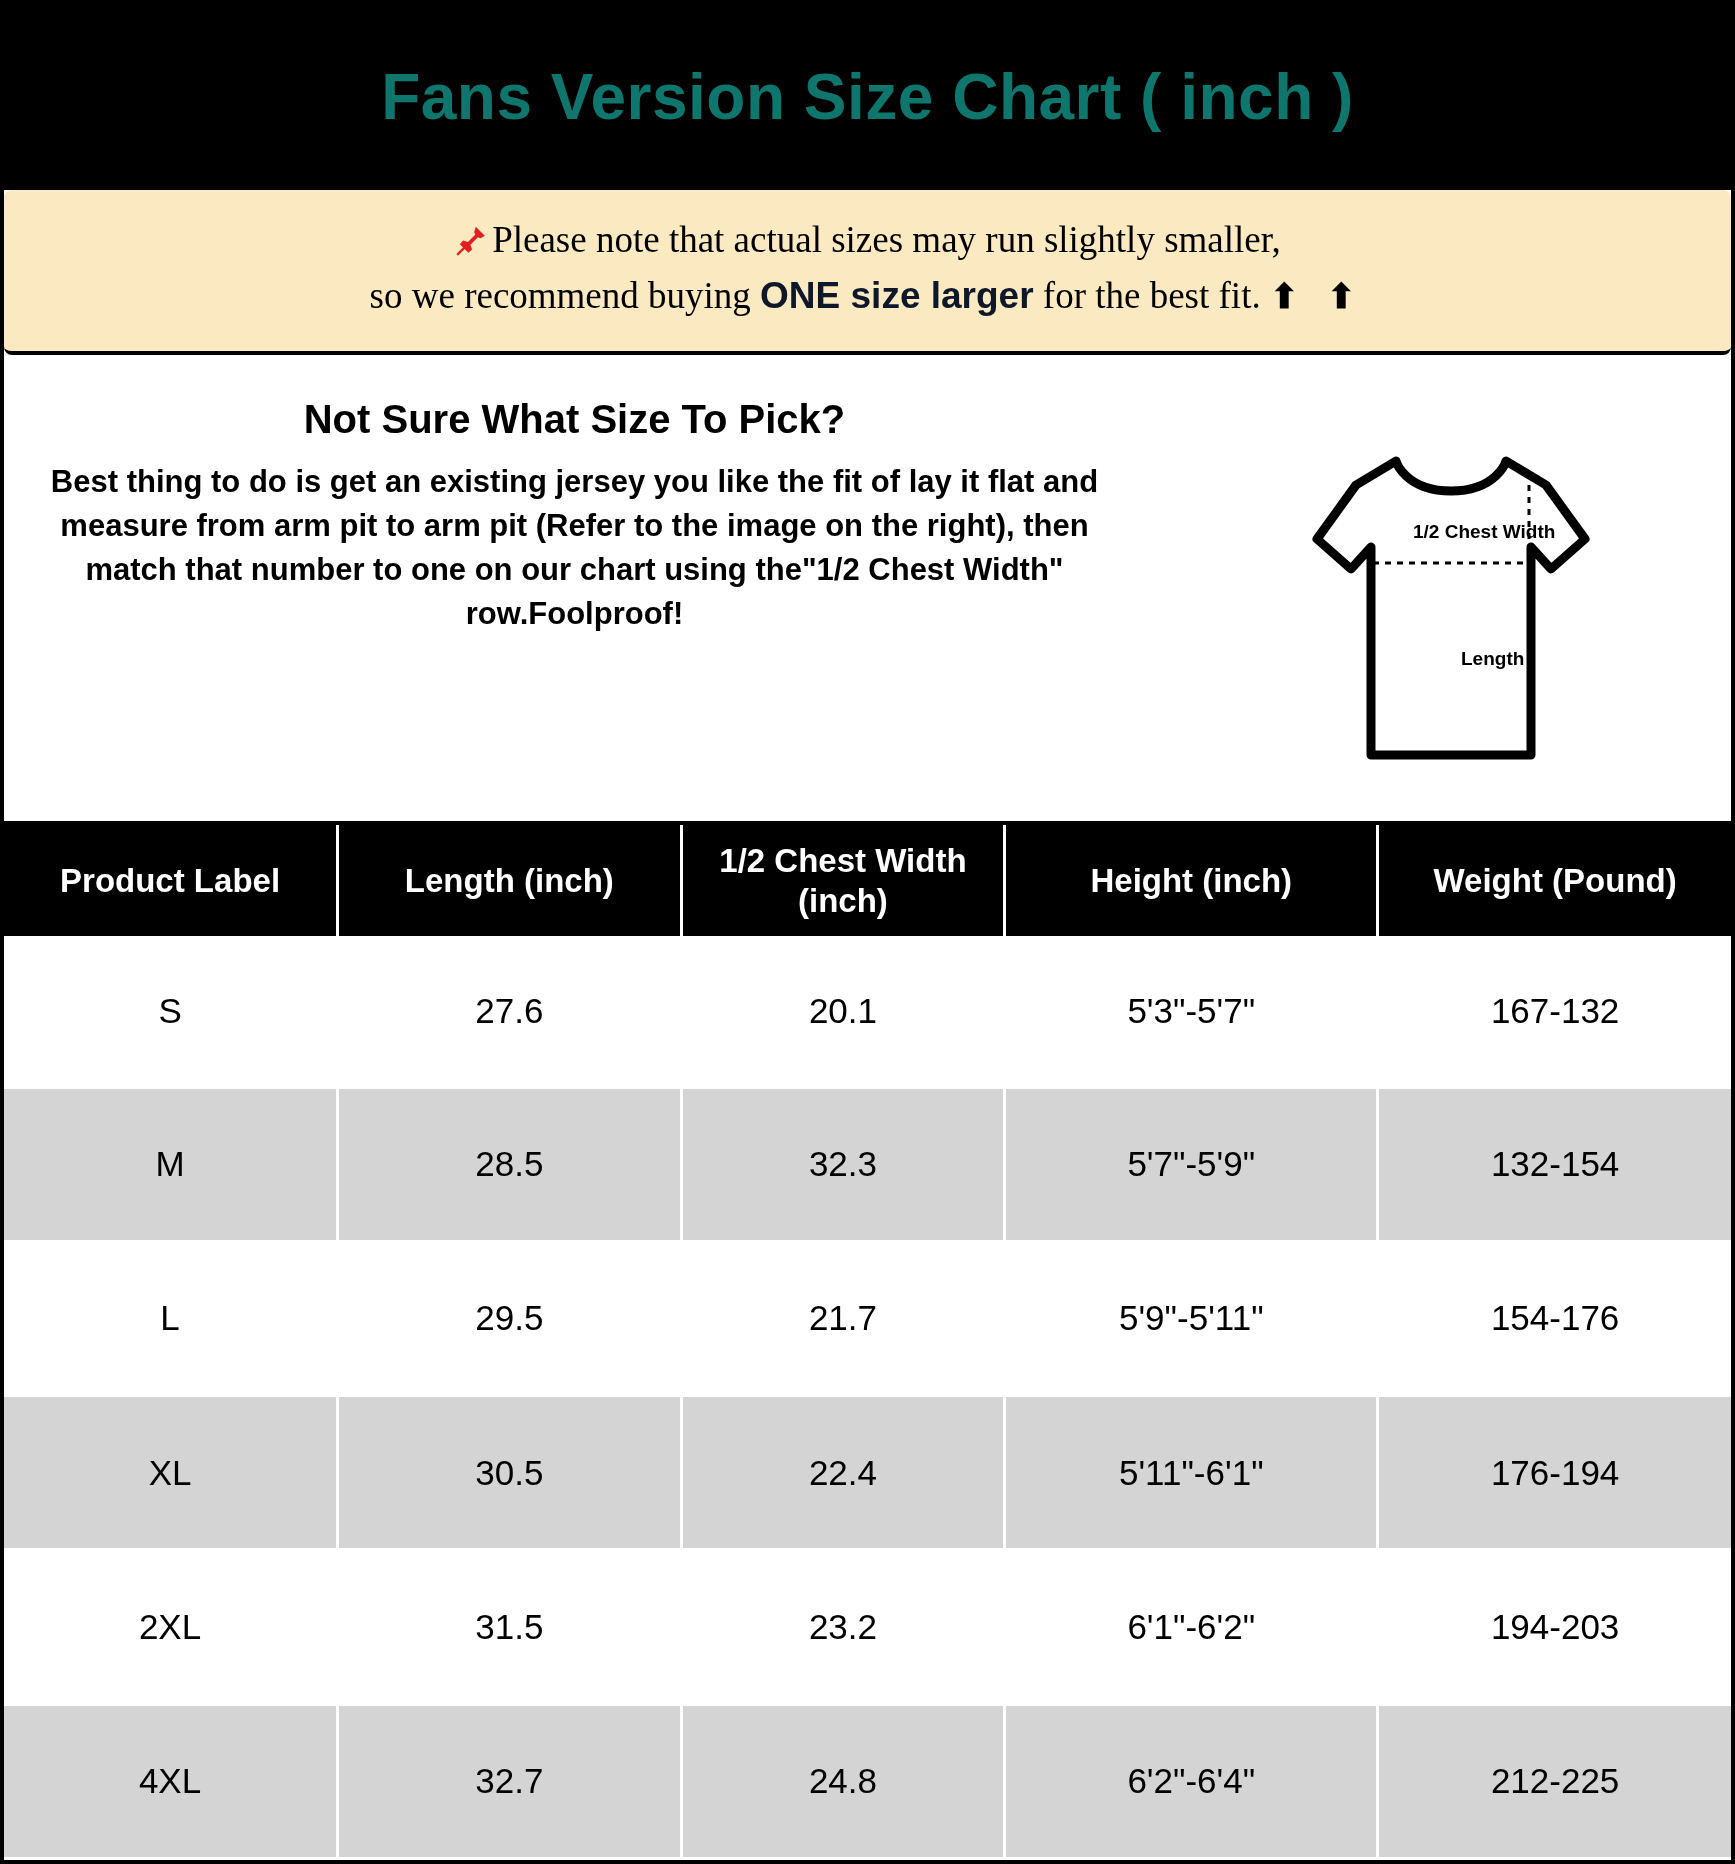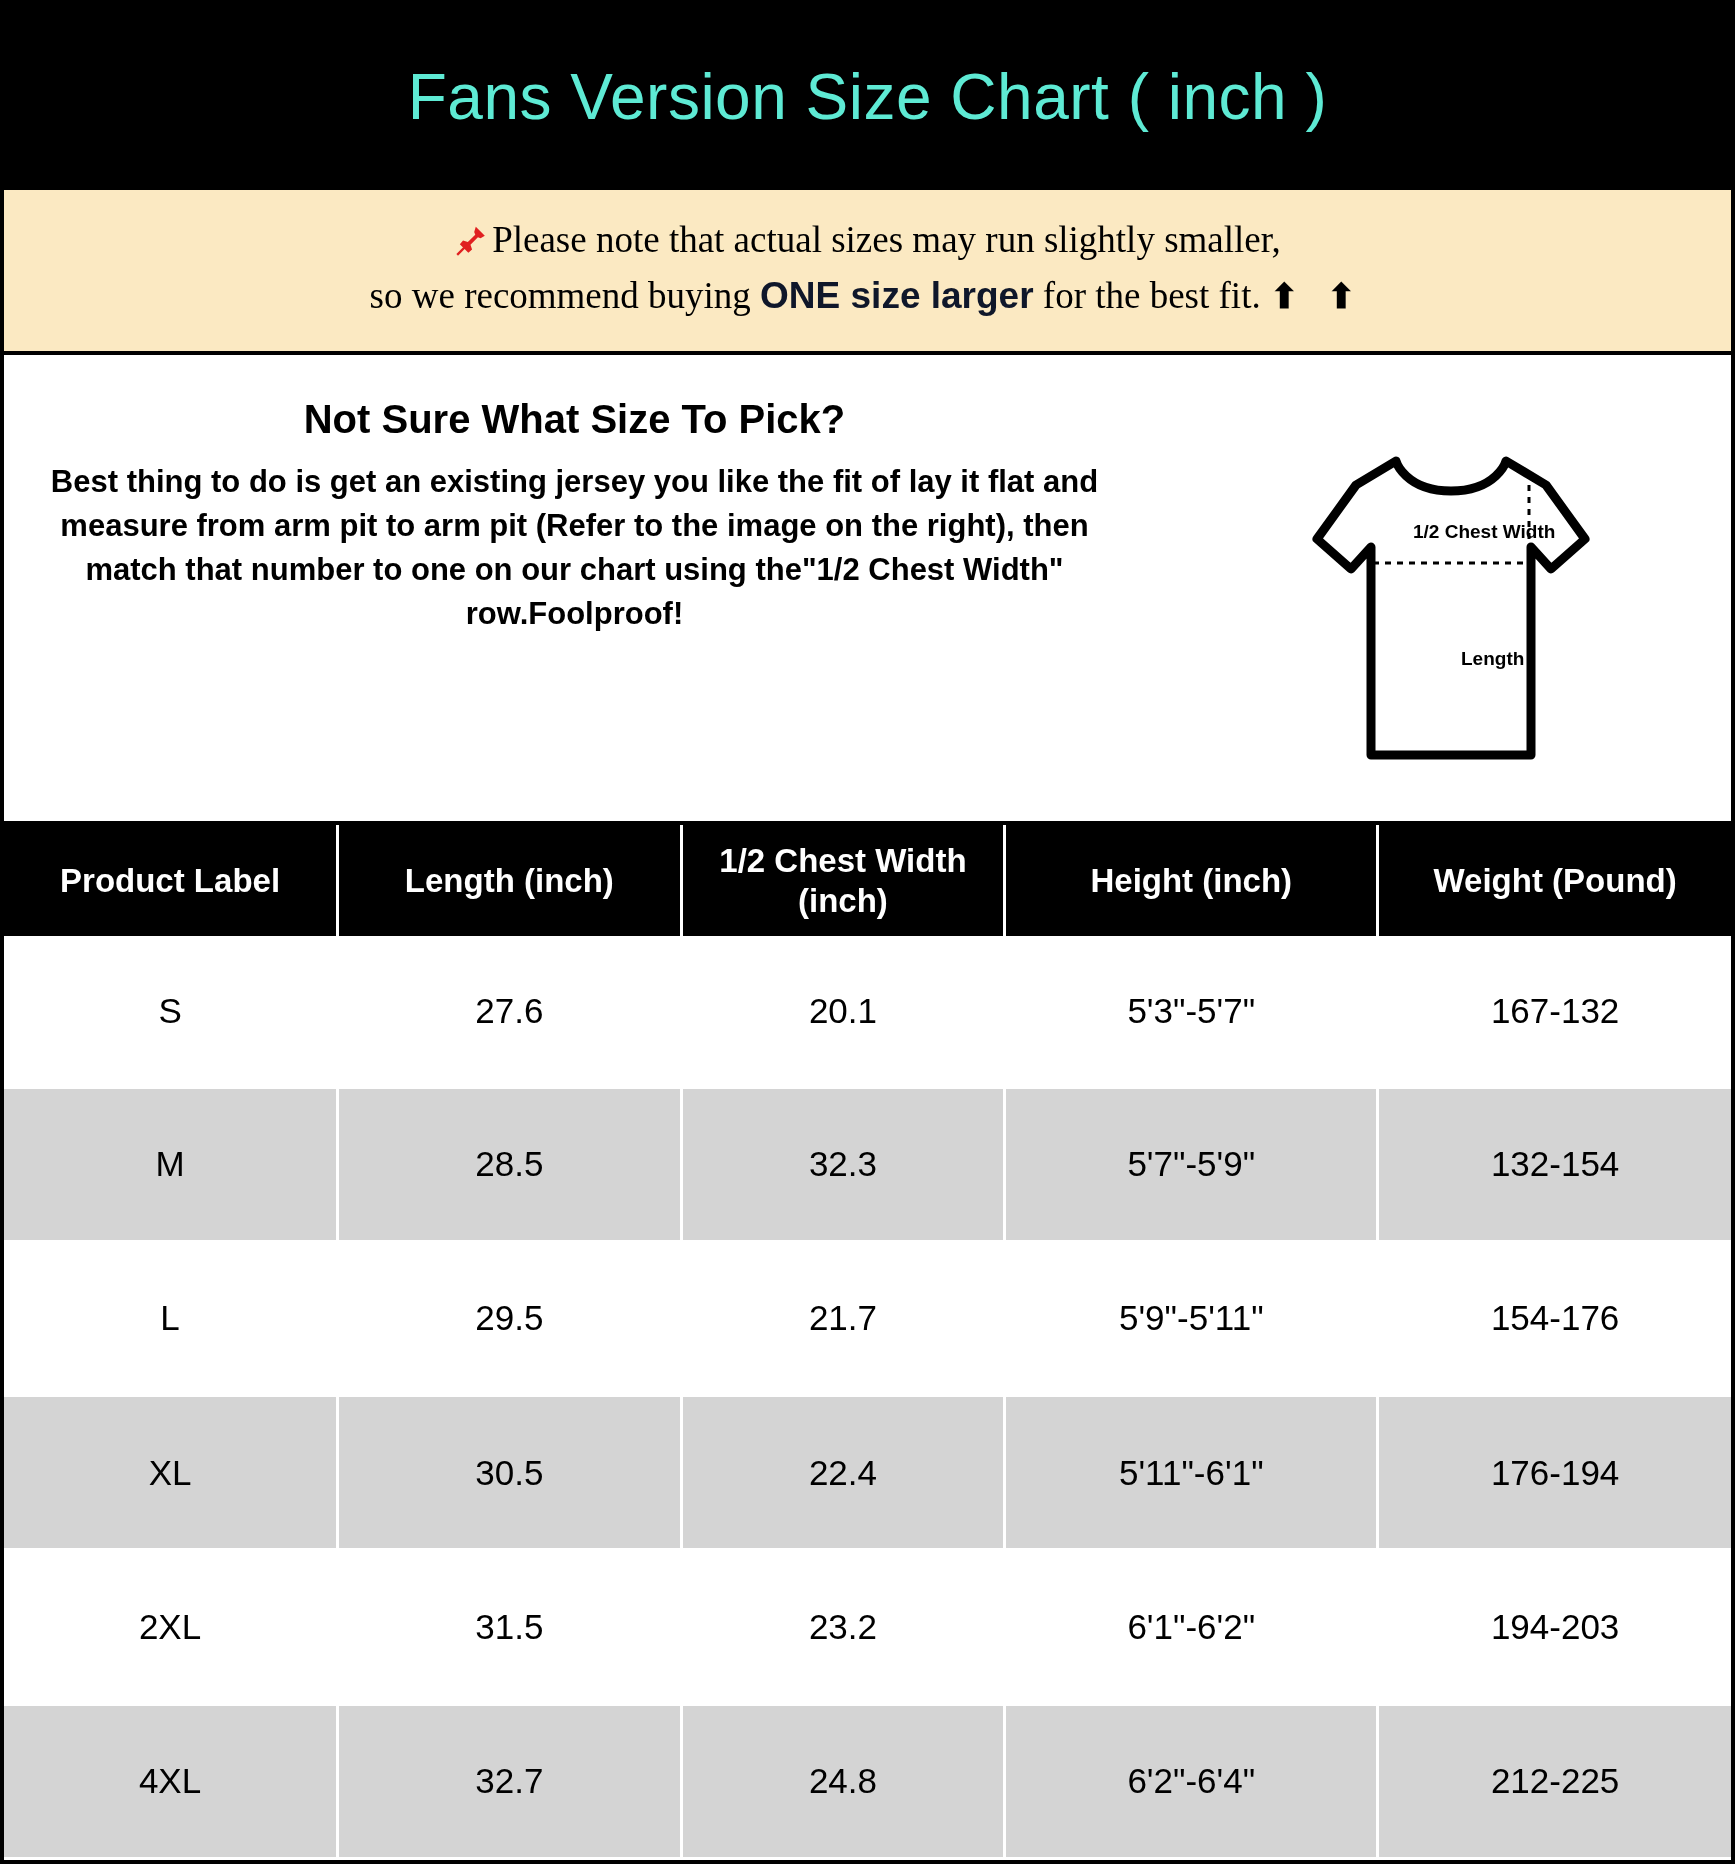--- a/index.html
+++ b/index.html
@@ -28,35 +28,36 @@
   
   .header-bar {
     background: #000000;
     height: 186px;
     display: flex;
     align-items: center;
     justify-content: center;
     flex: 0 0 auto;
   }
   .header-title {
-    color: #5eead4;
+    color: #0f766e;
     font-size: 64px;
-    font-weight: normal;
+    font-weight: bold;
     letter-spacing: 0.5px;
     text-align: center;
     line-height: 1.1;
   }
 
   
   .note-band {
     background: #FBE9C2;
     border-bottom: 4px solid #000000;
     flex: 0 0 auto;
     padding: 22px 20px 28px 20px;
     text-align: center;
+    border-radius: 8px;
   }
   .note-line {
     font-size: 37px;
     line-height: 1.5;
     color: #000000;
     font-family: "Liberation Serif", serif;
   }
   .pin-icon {
     display: inline-block;
     position: relative;

